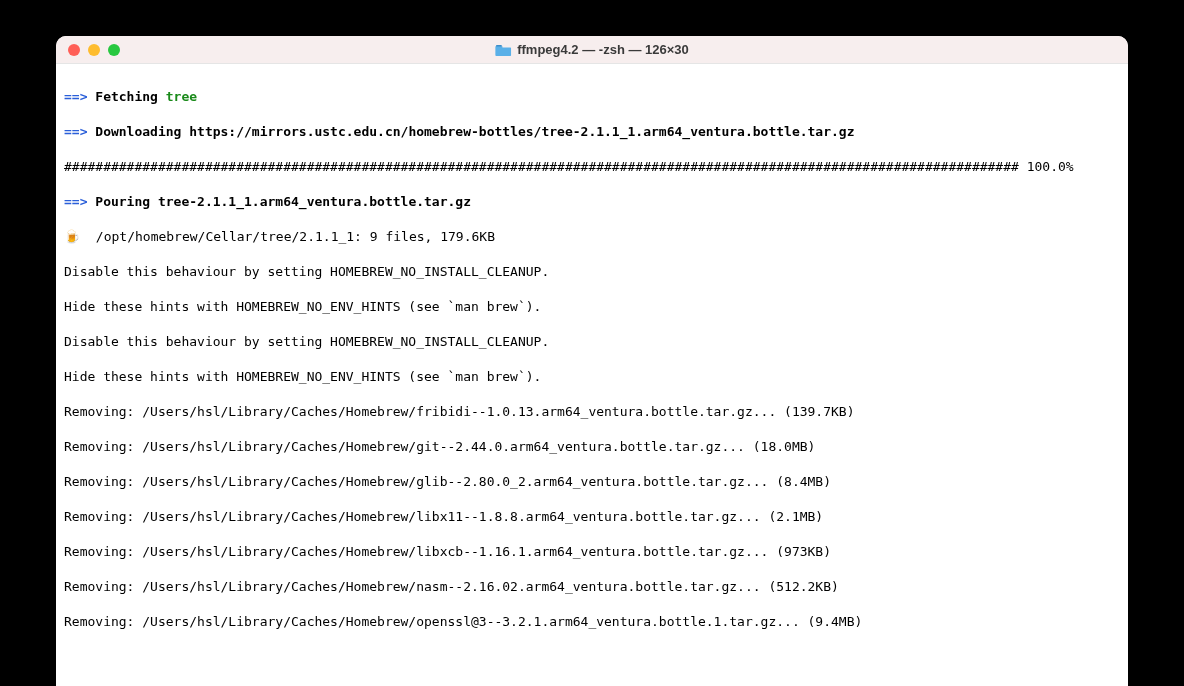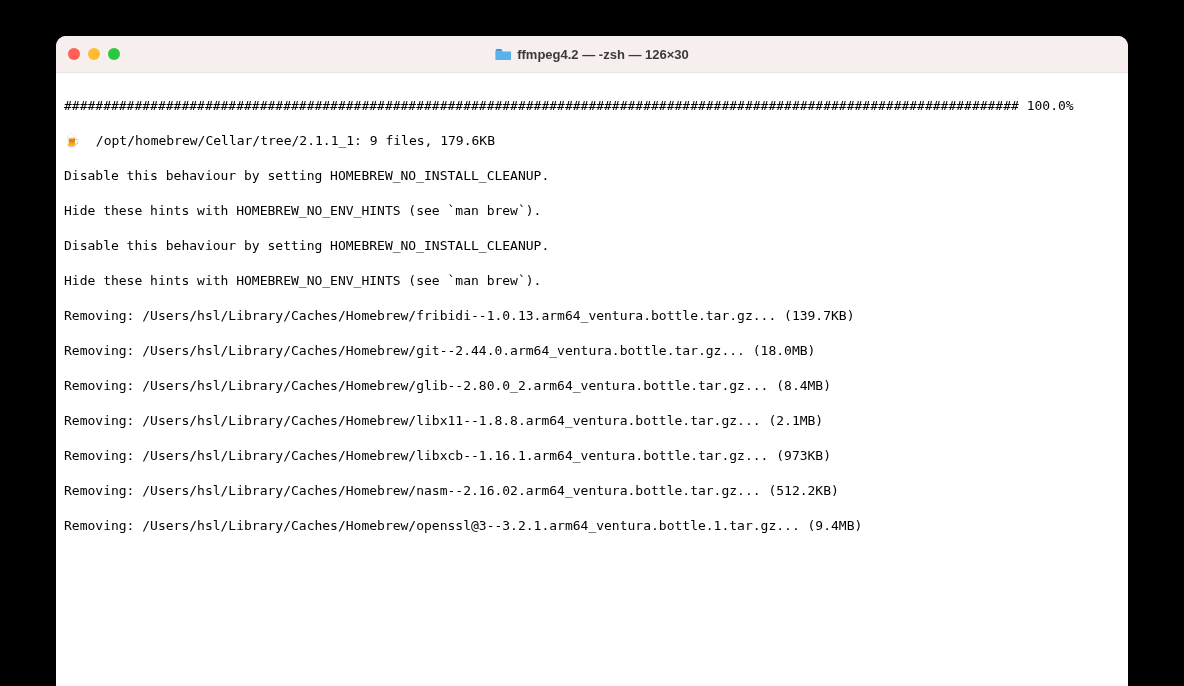--- a/index.html
+++ b/index.html
@@ -14,21 +14,21 @@
     }
     .terminal-window {
       width: 1072px;
       background: #fff;
       border-radius: 10px;
       overflow: hidden;
       box-shadow: 0 10px 40px rgba(0,0,0,0.5);
     }
     .title-bar {
       background: #f7eeee;
-      height: 37px;
+      height: 28px;
       display: flex;
       align-items: center;
       padding: 0 12px;
       position: relative;
       border-bottom: 1px solid #e5e5e5;
     }
     .traffic-lights {
       display: flex;
       gap: 8px;
     }
@@ -88,21 +88,24 @@
         <svg viewBox="0 0 16 14" width="16" height="14">
           <path d="M1 3 h5 l1.5 1.5 H15 a1 1 0 0 1 1 1 V12 a1 1 0 0 1 -1 1 H1 a1 1 0 0 1 -1 -1 V4 a1 1 0 0 1 1 -1 Z" fill="#5ab0e8"></path>
           <path d="M1 2 h5 l1.5 1.5 H1 Z" fill="#3d8ec9"></path>
         </svg>
       </span>
       <span>ffmpeg4.2 — -zsh — 126×30</span>
     </div>
   </div>
 
   <div class="terminal-body">
+<div class="line"><span class="arrow">==&gt;</span> <span class="bold">Fetching </span><span class="green">tree</span></div>
+<div class="line"><span class="arrow">==&gt;</span> <span class="bold">Downloading https://mirrors.ustc.edu.cn/homebrew-bottles/tree-2.1.1_1.arm64_ventura.bottle.tar.gz</span></div>
 <div class="line"><span>########################################################################################################################## 100.0%</span></div>
+<div class="line"><span class="arrow">==&gt;</span> <span class="bold">Pouring tree-2.1.1_1.arm64_ventura.bottle.tar.gz</span></div>
 <div class="line"><span class="beer">🍺</span><span>  /opt/homebrew/Cellar/tree/2.1.1_1: 9 files, 179.6KB</span></div>
 <div class="line"><span>Disable this behaviour by setting HOMEBREW_NO_INSTALL_CLEANUP.</span></div>
 <div class="line"><span>Hide these hints with HOMEBREW_NO_ENV_HINTS (see `man brew`).</span></div>
 <div class="line"><span>Disable this behaviour by setting HOMEBREW_NO_INSTALL_CLEANUP.</span></div>
 <div class="line"><span>Hide these hints with HOMEBREW_NO_ENV_HINTS (see `man brew`).</span></div>
 <div class="line"><span>Removing: /Users/hsl/Library/Caches/Homebrew/fribidi--1.0.13.arm64_ventura.bottle.tar.gz... (139.7KB)</span></div>
 <div class="line"><span>Removing: /Users/hsl/Library/Caches/Homebrew/git--2.44.0.arm64_ventura.bottle.tar.gz... (18.0MB)</span></div>
 <div class="line"><span>Removing: /Users/hsl/Library/Caches/Homebrew/glib--2.80.0_2.arm64_ventura.bottle.tar.gz... (8.4MB)</span></div>
 <div class="line"><span>Removing: /Users/hsl/Library/Caches/Homebrew/libx11--1.8.8.arm64_ventura.bottle.tar.gz... (2.1MB)</span></div>
 <div class="line"><span>Removing: /Users/hsl/Library/Caches/Homebrew/libxcb--1.16.1.arm64_ventura.bottle.tar.gz... (973KB)</span></div>

